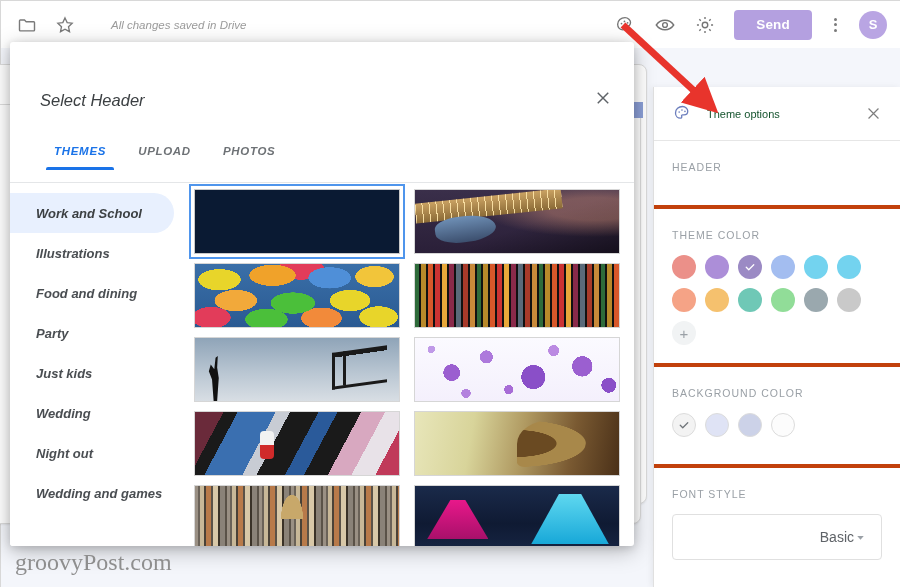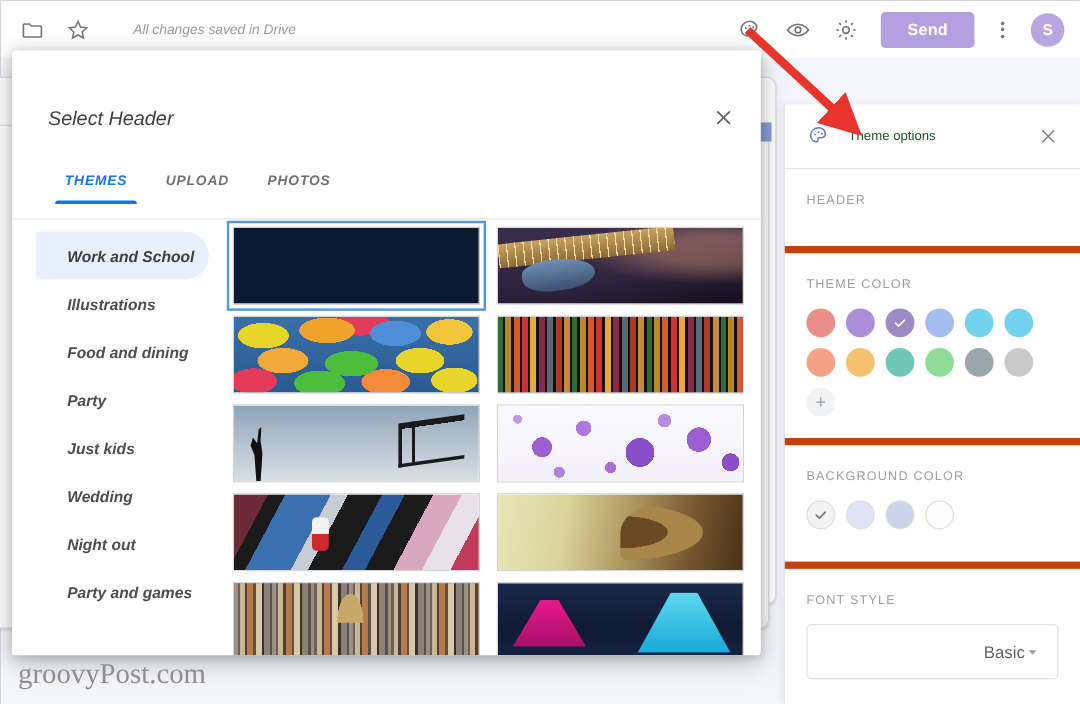--- a/index.html
+++ b/index.html
@@ -131,21 +131,20 @@
     padding-top: 10px;
     overflow: hidden;
   }
   .cat-item {
     height: 40px; display: flex; align-items: center;
     padding-left: 26px;
     font-size: 13px; color: #4a4e52; font-weight: bold;
     cursor: pointer;
     border-radius: 0 20px 20px 0;
     margin-right: 12px;
-    margin-left: 20px;
   }
   .cat-item.selected { background: #e8f0fe; color: #3c4043; }
 
   
   .grid {
     position: absolute;
     left: 176px; top: 141px; right: 0; bottom: 0;
     padding: 6px 14px 0 8px;
     overflow: hidden;
   }
@@ -331,21 +330,21 @@
     height: 54px;
     display: flex; align-items: center;
     padding: 0 14px 0 18px;
     border-bottom: 1px solid #e6e6e6;
   }
   .tp-title {
     font-size: 11px; color: #14532d;
     margin-left: 14px; flex: 1;
   }
   .tp-close { cursor: pointer; display: flex; align-items: center; justify-content: center; width: 26px; height: 26px; }
-  .tp-section { padding: 20px 18px 18px 18px; border-bottom: 6px solid #c2410c; }
+  .tp-section { padding: 20px 18px 18px 18px; border-bottom: 4px solid #c2410c; }
   .tp-section.last { border-bottom: none; }
   .tp-label {
     font-size: 10.5px; letter-spacing: 1px;
     color: #9aa0a6; text-transform: uppercase;
     margin-bottom: 14px;
   }
   .choose-image {
     display: inline-flex; align-items: center; gap: 10px;
     border: 1px solid #e0e0e0; border-radius: 4px;
     padding: 9px 16px;
@@ -536,21 +535,21 @@
     <div class="tab-divider"></div>
 
     <div class="cat-list" id="cat-host">
         <div class="cat-item selected">Work and School</div>
         <div class="cat-item">Illustrations</div>
         <div class="cat-item">Food and dining</div>
         <div class="cat-item">Party</div>
         <div class="cat-item">Just kids</div>
         <div class="cat-item">Wedding</div>
         <div class="cat-item">Night out</div>
-        <div class="cat-item">Party and games</div>
+        <div class="cat-item">Wedding and games</div>
       </div>
     <div class="grid" id="grid-host">
         <div class="grid-row">
           <div class="thumb selected">
             <div class="thumb-art art-water"></div>
           </div>
           <div class="thumb">
             <div class="thumb-art art-guitar"></div>
           </div>
         </div>

